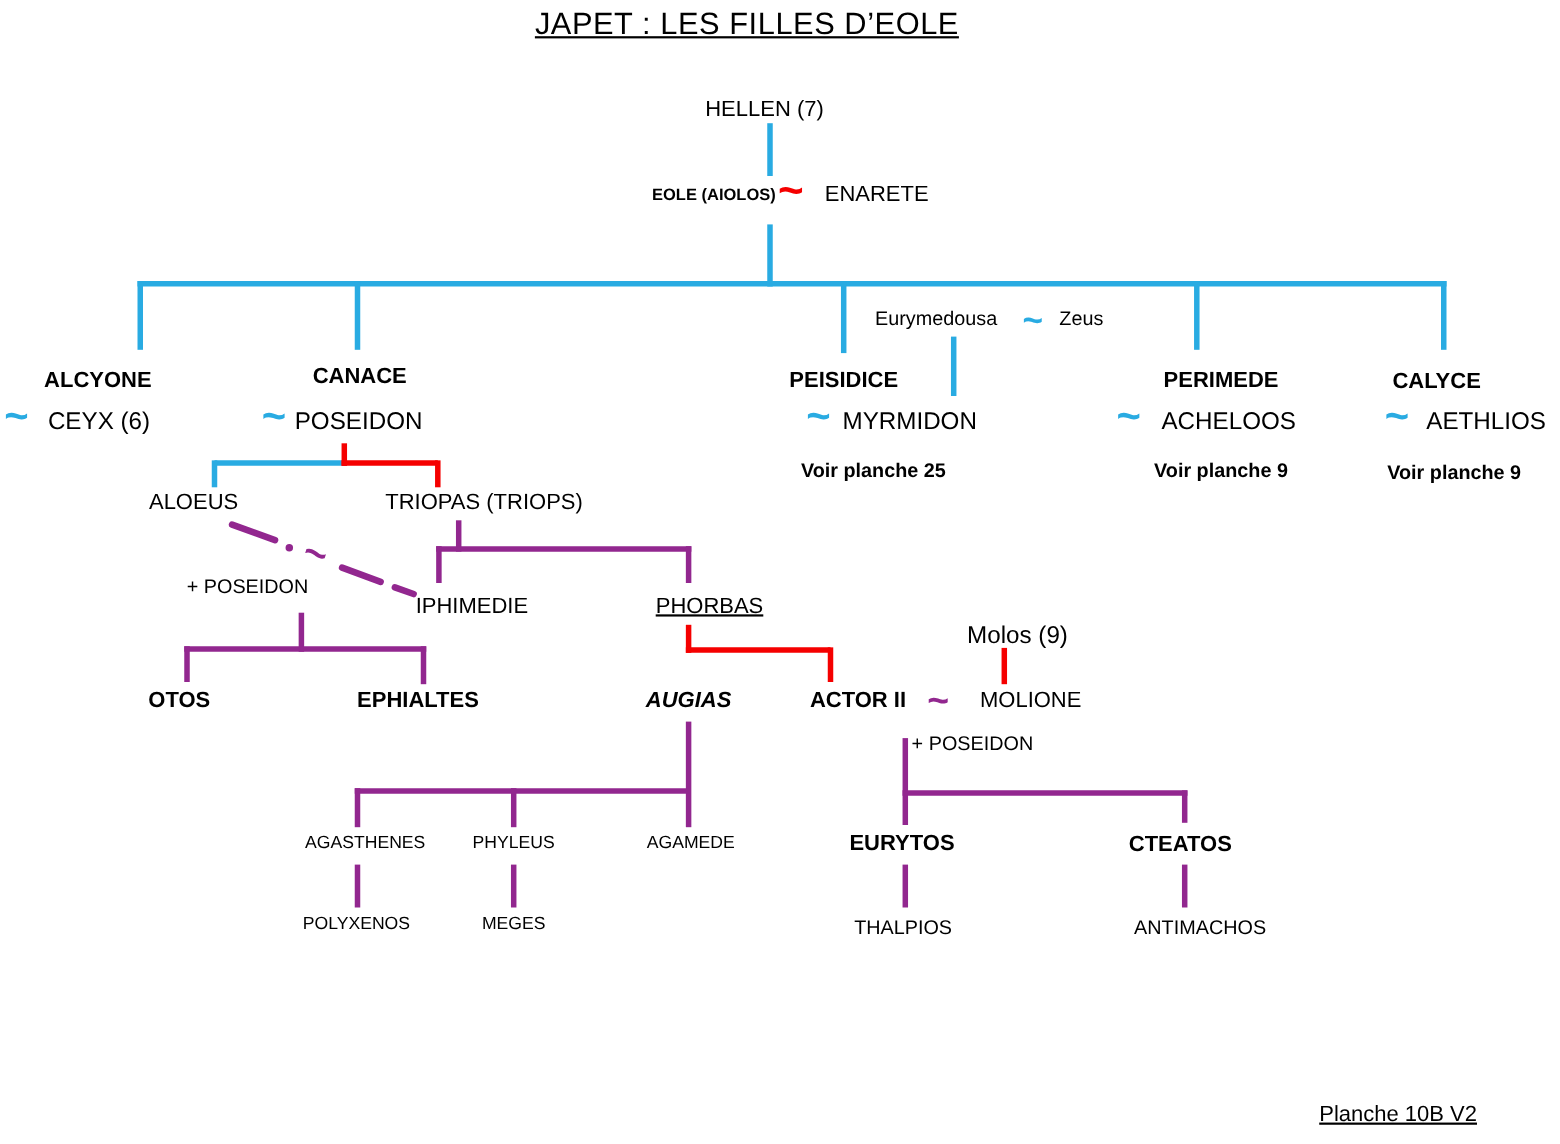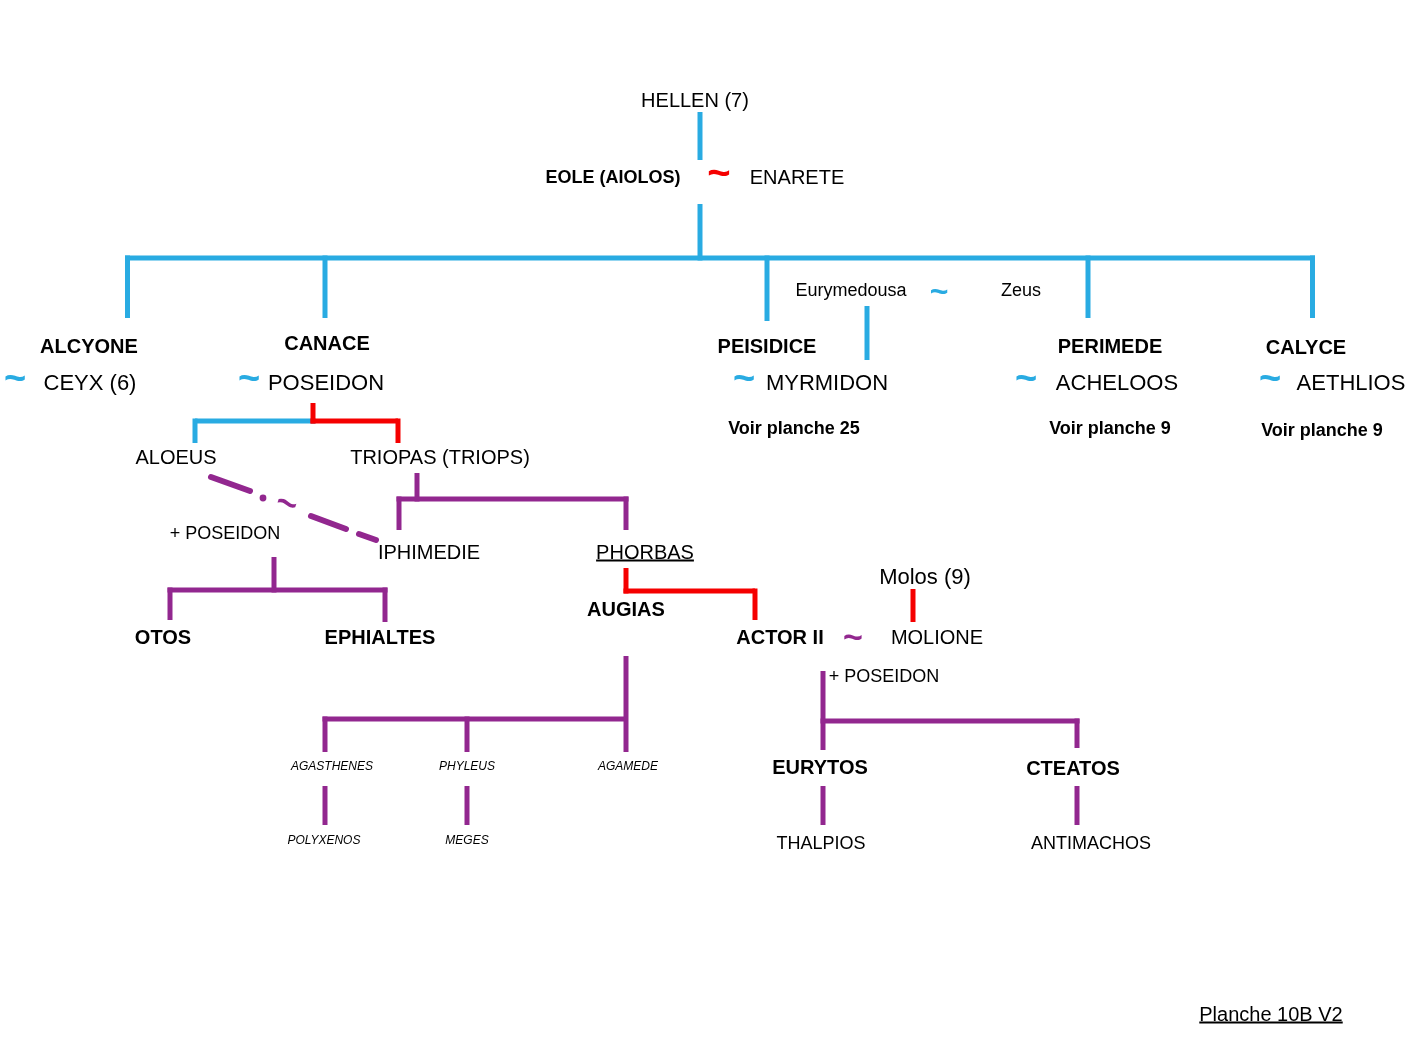--- a/index.html
+++ b/index.html
@@ -12,24 +12,24 @@
     overflow:hidden;
   }
   .lbl{
     position:absolute;
     transform:translate(-50%,-50%);
     white-space:nowrap;
     line-height:1.15;
     color:#000;
   }
   .n20{font-size:20px;}
-  .n21{font-size:18px;}
+  .n21{font-size:15px;margin-left:36px;}
   .n19{font-size:22px;}
   .n17{font-size:18px;}
-  .n16{font-size:12px;font-style:italic;}
+  .n16{font-size:16px;}
   .b{font-weight:700;}
   .u{text-decoration:underline;}
   .title{font-size:28px;text-decoration:underline;letter-spacing:.5px;}
   svg text{font-family:"Liberation Sans", sans-serif;font-weight:700;}
 </style>
 </head>
 <body>
 
 <div id="canvas">
 
@@ -92,27 +92,28 @@
     <text fill="#29ABE2" x="939" y="302" font-size="32" text-anchor="middle">~</text>
     <text fill="#29ABE2" x="15" y="391" font-size="38" text-anchor="middle">~</text>
     <text fill="#29ABE2" x="249" y="391" font-size="38" text-anchor="middle">~</text>
     <text fill="#29ABE2" x="744" y="391" font-size="38" text-anchor="middle">~</text>
     <text fill="#29ABE2" x="1026" y="391" font-size="38" text-anchor="middle">~</text>
     <text fill="#29ABE2" x="1270" y="391" font-size="38" text-anchor="middle">~</text>
     <text fill="#92278F" x="853" y="648" font-size="34" text-anchor="middle">~</text>
     <text fill="#92278F" x="286" y="515" font-size="36" text-anchor="middle" transform="rotate(18 286 506)">~</text>
   </svg>
 
+  <div class="lbl title" style="left:679px;top:22px;">JAPET : LES FILLES D’EOLE</div>
 
   <div class="lbl n20" style="left:695px;top:100px;">HELLEN (7)</div>
   <div class="lbl n21 b" style="left:613px;top:177px;">EOLE (AIOLOS)</div>
   <div class="lbl n20" style="left:797px;top:177px;">ENARETE</div>
 
   <div class="lbl n17" style="left:851px;top:290px;">Eurymedousa</div>
-  <div class="lbl n17" style="left:1021px;top:290px;">Zeus</div>
+  <div class="lbl n17" style="left:983px;top:290px;">Zeus</div>
 
   <div class="lbl n20 b" style="left:89px;top:346px;">ALCYONE</div>
   <div class="lbl n19" style="left:90px;top:383px;">CEYX (6)</div>
   <div class="lbl n20 b" style="left:327px;top:343px;">CANACE</div>
   <div class="lbl n19" style="left:326px;top:383px;">POSEIDON</div>
   <div class="lbl n20 b" style="left:767px;top:346px;">PEISIDICE</div>
   <div class="lbl n19" style="left:827px;top:383px;">MYRMIDON</div>
   <div class="lbl n17 b" style="left:794px;top:428px;">Voir planche 25</div>
   <div class="lbl n20 b" style="left:1110px;top:346px;">PERIMEDE</div>
   <div class="lbl n19" style="left:1117px;top:383px;">ACHELOOS</div>
@@ -124,21 +125,21 @@
   <div class="lbl n20" style="left:176px;top:457px;">ALOEUS</div>
   <div class="lbl n20" style="left:440px;top:457px;">TRIOPAS (TRIOPS)</div>
   <div class="lbl n17" style="left:225px;top:533px;">+ POSEIDON</div>
   <div class="lbl n20" style="left:429px;top:552px;">IPHIMEDIE</div>
   <div class="lbl n20" style="left:645px;top:552px;text-decoration:underline;">PHORBAS</div>
 
   <div class="lbl n19" style="left:925px;top:577px;">Molos (9)</div>
 
   <div class="lbl n20 b" style="left:163px;top:637px;">OTOS</div>
   <div class="lbl n20 b" style="left:380px;top:637px;">EPHIALTES</div>
-  <div class="lbl n20 b" style="left:626px;top:609px;">AUGIAS</div>
+  <div class="lbl n20 b" style="left:626px;top:637px;font-style:italic;">AUGIAS</div>
   <div class="lbl n20 b" style="left:780px;top:637px;">ACTOR II</div>
   <div class="lbl n20" style="left:937px;top:637px;">MOLIONE</div>
   <div class="lbl n17" style="left:884px;top:676px;">+ POSEIDON</div>
 
   <div class="lbl n16" style="left:332px;top:767px;">AGASTHENES</div>
   <div class="lbl n16" style="left:467px;top:767px;">PHYLEUS</div>
   <div class="lbl n16" style="left:628px;top:767px;">AGAMEDE</div>
   <div class="lbl n20 b" style="left:820px;top:767px;">EURYTOS</div>
   <div class="lbl n20 b" style="left:1073px;top:768px;">CTEATOS</div>
 

